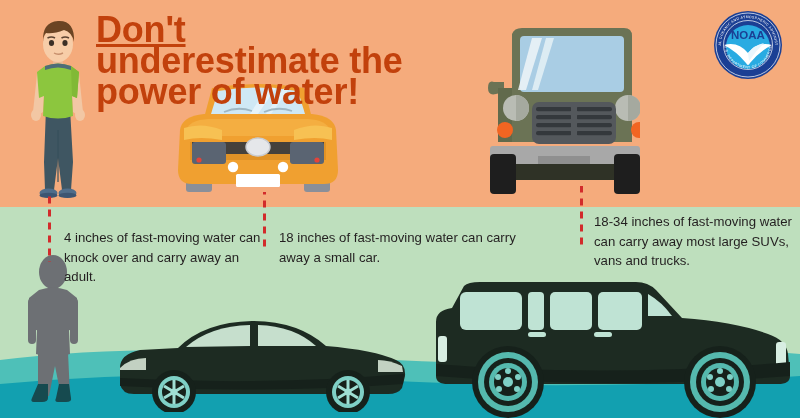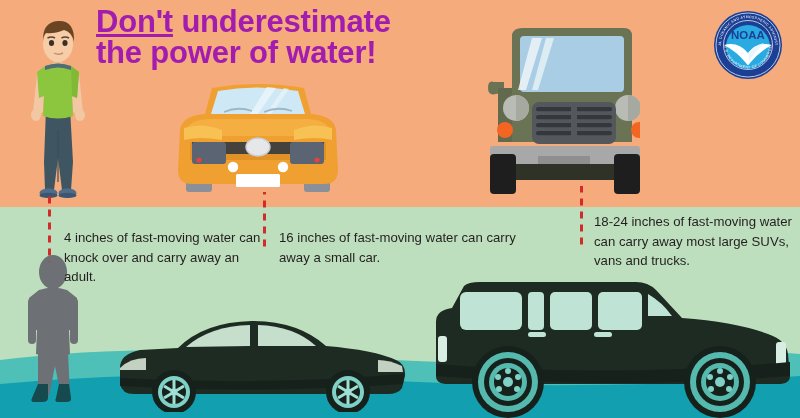--- a/index.html
+++ b/index.html
@@ -19,23 +19,23 @@
     background:#f5ab7c;
   }
   .band-bottom{
     position:absolute;left:0;top:207px;width:800px;height:211px;
     background:#bedfbd;
   }
   
   .water{position:absolute;left:0;top:340px;width:800px;height:78px;}
   
   .title{
-    position:absolute;left:96px;top:6px;width:340px;
-    color:#a21caf;
-    font-size:31px;line-height:31px;font-weight:600;
+    position:absolute;left:96px;top:14px;width:340px;
+    color:#c2410c;
+    font-size:36px;line-height:31px;font-weight:600;
     letter-spacing:-0.2px;
   }
   .title u{text-decoration:underline;text-underline-offset:2px;}
   
   .caption{
     position:absolute;
     color:#231f20;
     font-size:13.2px;line-height:19.5px;
   }
   #cap1{left:64px;top:228px;width:205px;}
@@ -281,22 +281,22 @@
     </g>
   </svg>
 
   <div class="dash" id="dash1"></div>
   <div class="dash" id="dash2"></div>
   <div class="dash" id="dash3"></div>
 
   <div class="title"><u>Don't</u><span> underestimate the power of water!</span></div>
 
   <div class="caption" id="cap1">4 inches of fast-moving water can knock over and carry away an adult.</div>
-  <div class="caption" id="cap2">16 inches of fast-moving water can carry away a small car.</div>
-  <div class="caption" id="cap3">18-24 inches of fast-moving water can carry away most large SUVs, vans and trucks.</div>
+  <div class="caption" id="cap2">18 inches of fast-moving water can carry away a small car.</div>
+  <div class="caption" id="cap3">18-34 inches of fast-moving water can carry away most large SUVs, vans and trucks.</div>
 
   <svg class="seal" width="68" height="68" viewBox="0 0 68 68">
     <defs>
       <path id="arcTop" d="M34 34 m-27 0 a27 27 0 1 1 54 0" fill="none"></path>
       <path id="arcBot" d="M34 34 m-23.5 0 a23.5 23.5 0 0 0 47 0" fill="none"></path>
     </defs>
     <circle cx="34" cy="34" r="34" fill="#1b3f94"></circle>
     <circle cx="34" cy="34" r="32" fill="none" stroke="#ffffff" stroke-width="0.7"></circle>
     <circle cx="34" cy="34" r="24.5" fill="none" stroke="#ffffff" stroke-width="0.7"></circle>
     <circle cx="34" cy="36" r="22" fill="#29abe2"></circle>

